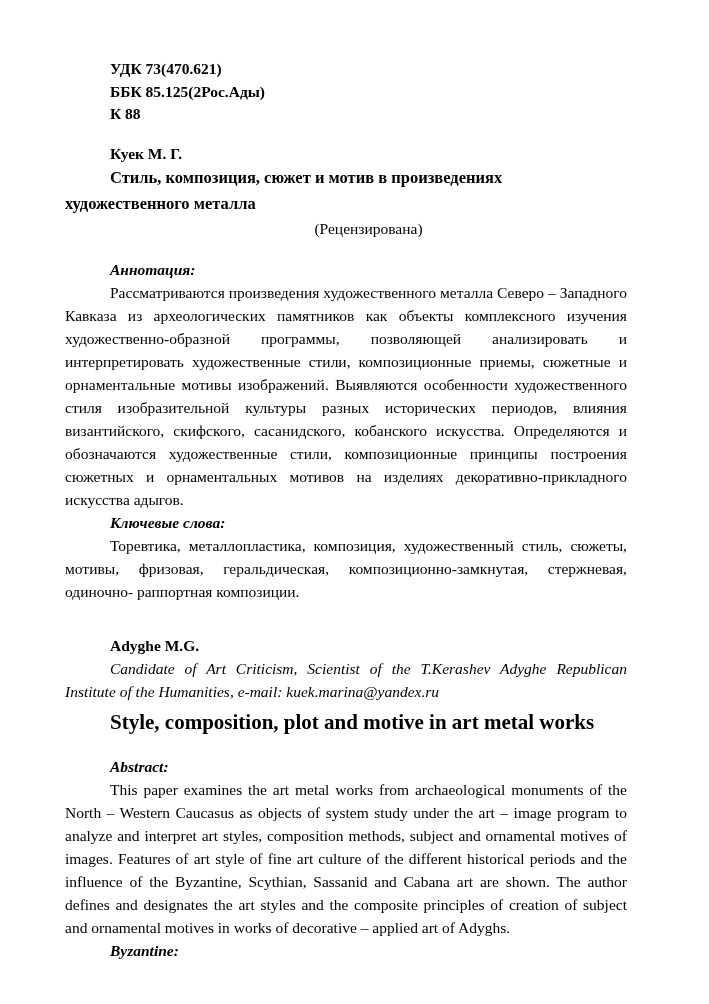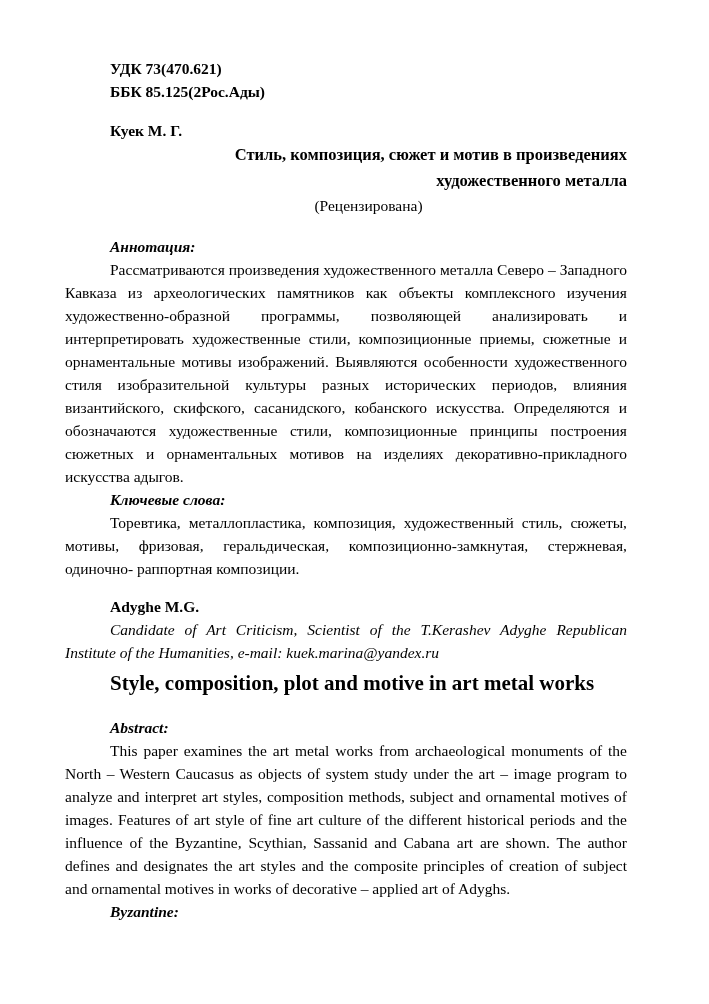--- a/index.html
+++ b/index.html
@@ -31,50 +31,51 @@
   .front-matter { margin-bottom: 16px; }
   .front-matter div { line-height: 22.5px; }
   .affiliation {
     font-style: italic;
     text-align: justify;
     text-indent: 45px;
     margin-bottom: 14px;
   }
   .title-block { margin-bottom: 17px; }
   .title-line {
-    text-align: right;
+    text-align: left;
     font-weight: bold;
     font-size: 16.5px;
     line-height: 26px;
   }
   .title-line.first { text-indent: 45px; }
   .reviewed {
     text-align: center;
     line-height: 24px;
     text-indent: 45px;
   }
-  .section-ru { margin-bottom: 15px; font-family: Liberation Serif, serif; }
+  .section-ru { margin-bottom: 31px; font-family: Liberation Serif, serif; }
   .eng-title {
     text-align: left;
     font-weight: bold;
     font-size: 21px;
     line-height: 26px;
     text-indent: 45px;
     margin-top: 6px;
     margin-bottom: 20px;
   }
 </style>
 </head>
 <body>
 
 <div class="page">
 
   <div class="front-matter">
     <div class="bold indent">УДК 73(470.621)</div>
     <div class="bold indent">ББК 85.125(2Рос.Ады)</div>
+    <div class="bold indent">К 88</div>
   </div>
 
   <div class="bold indent">Куек М. Г.</div>
 
   <div class="title-block">
     <div class="title-line first">Стиль, композиция, сюжет и мотив в произведениях</div>
     <div class="title-line">художественного металла</div>
     <div class="reviewed">(Рецензирована)</div>
   </div>
 

